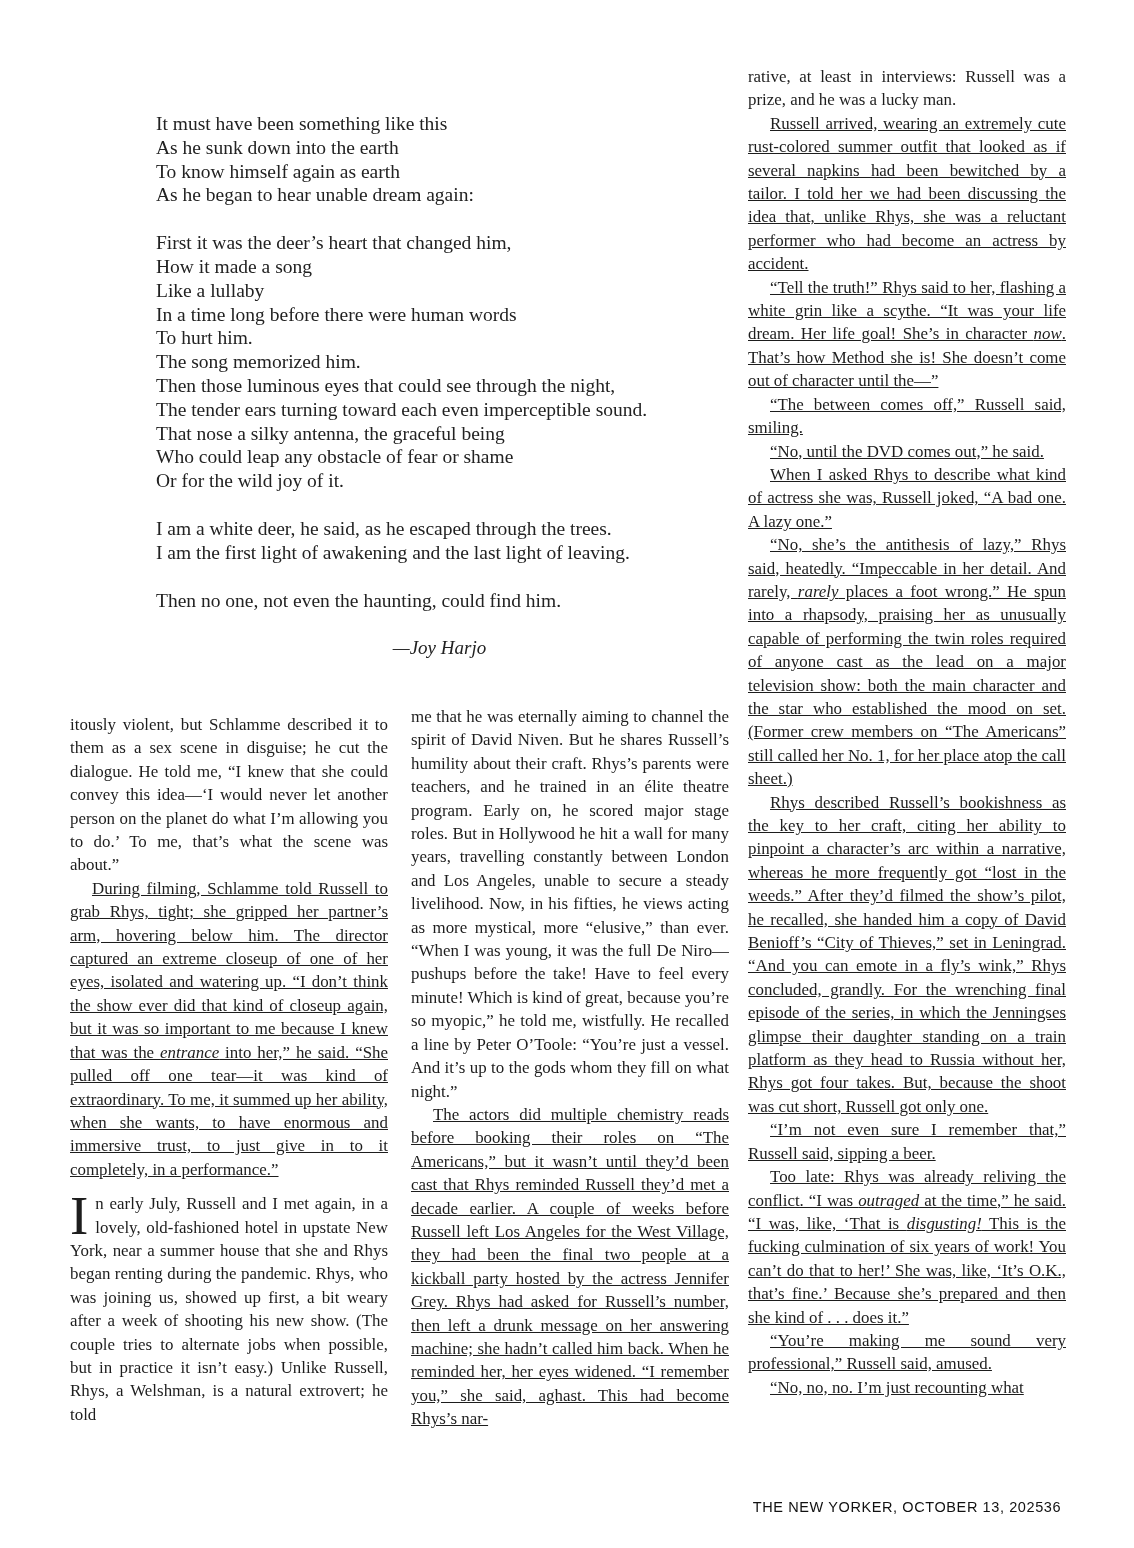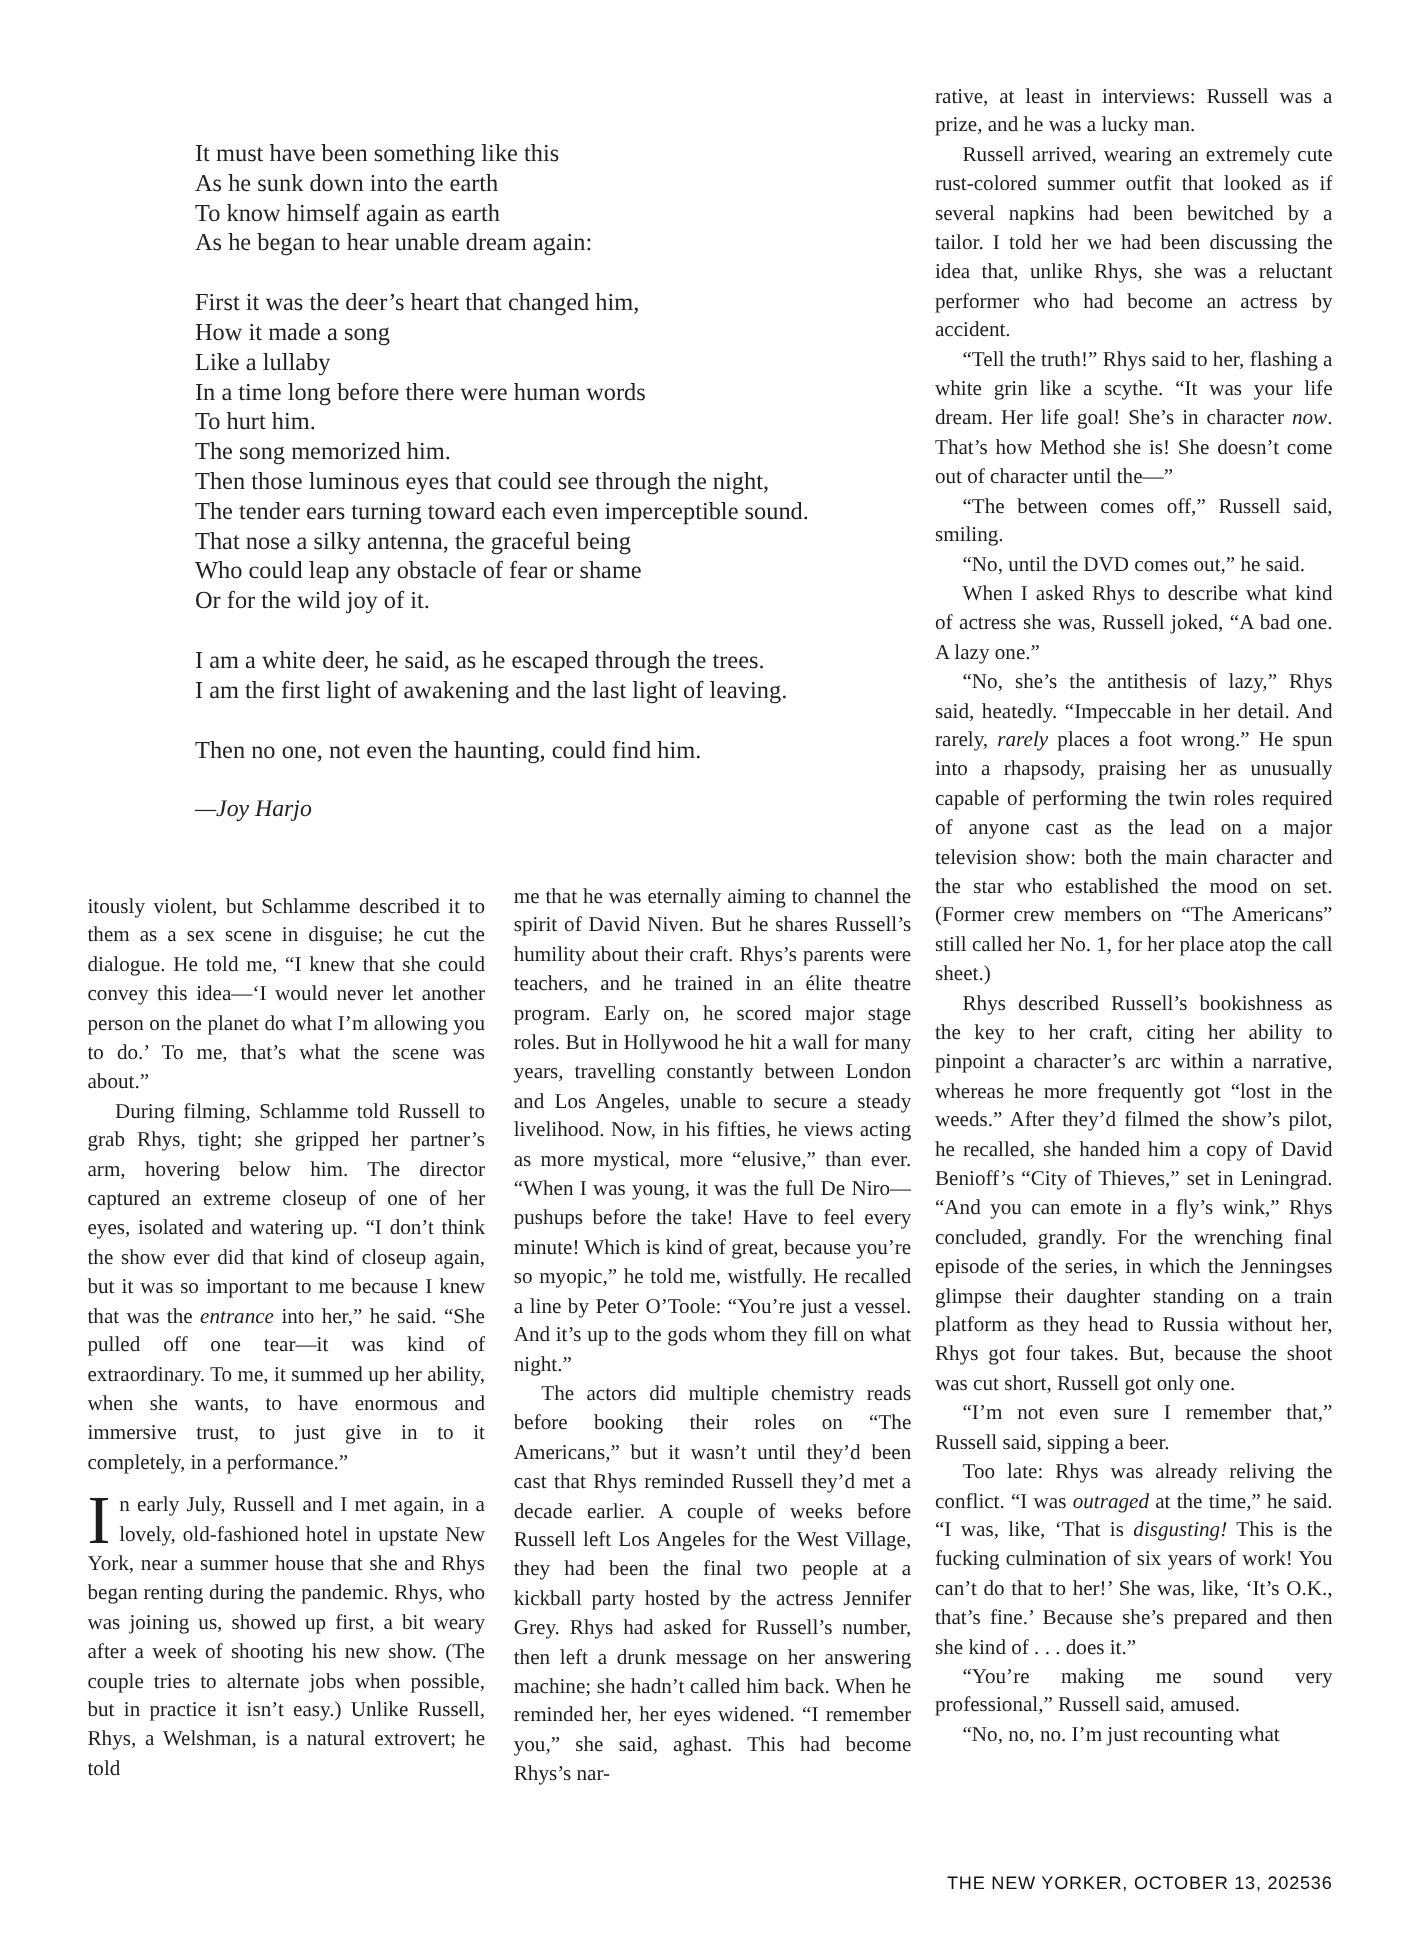--- a/index.html
+++ b/index.html
@@ -20,59 +20,59 @@
     top: 112px;
     width: 585px;
     font-size: 19.5px;
     line-height: 23.8px;
     color: #222222;
     margin-left: 36px;
   }
   .stanza { margin-bottom: 24px; }
   .poem-line { white-space: nowrap; }
   .attribution {
-    text-align: left;
+    text-align: center;
     padding-right: 18px;
     font-style: italic;
     margin-top: 16px;
     font-size: 19px;
   }
   
   .col {
     position: absolute;
     width: 318px;
     font-size: 16.9px;
     line-height: 23.4px;
     overflow: hidden;
     text-align: justify;
     hyphens: auto;
     -webkit-hyphens: auto;
   }
   .col1 { left: 70px;  top: 713px; height: 772px; }
   .col2 { left: 411px; top: 705px; height: 772px; }
   .col3 { left: 748px; top: 65px;  height: 1424px; }
   .para { text-align: justify; }
-  .para.indent { text-indent: 22px; }
+  .para.indent { text-indent: 22px; text-decoration: underline; }
   .para.section-start { margin-top: 11px; }
   .dropcap {
     float: left;
     font-size: 55px;
     line-height: 42px;
     padding: 3px 7px 0 0;
     color: #1d1d1d;
   }
   em { font-style: italic; }
   
   .footer {
     position: absolute;
     left: 748px;
     top: 1499px;
     width: 318px;
     display: flex;
-    justify-content: flex-end;
+    justify-content: center;
     align-items: baseline;
     font-family: "Liberation Sans", sans-serif;
     font-size: 14.5px;
     letter-spacing: 0.6px;
     color: #111111;
   }
 </style>
 </head>
 <body>
 

